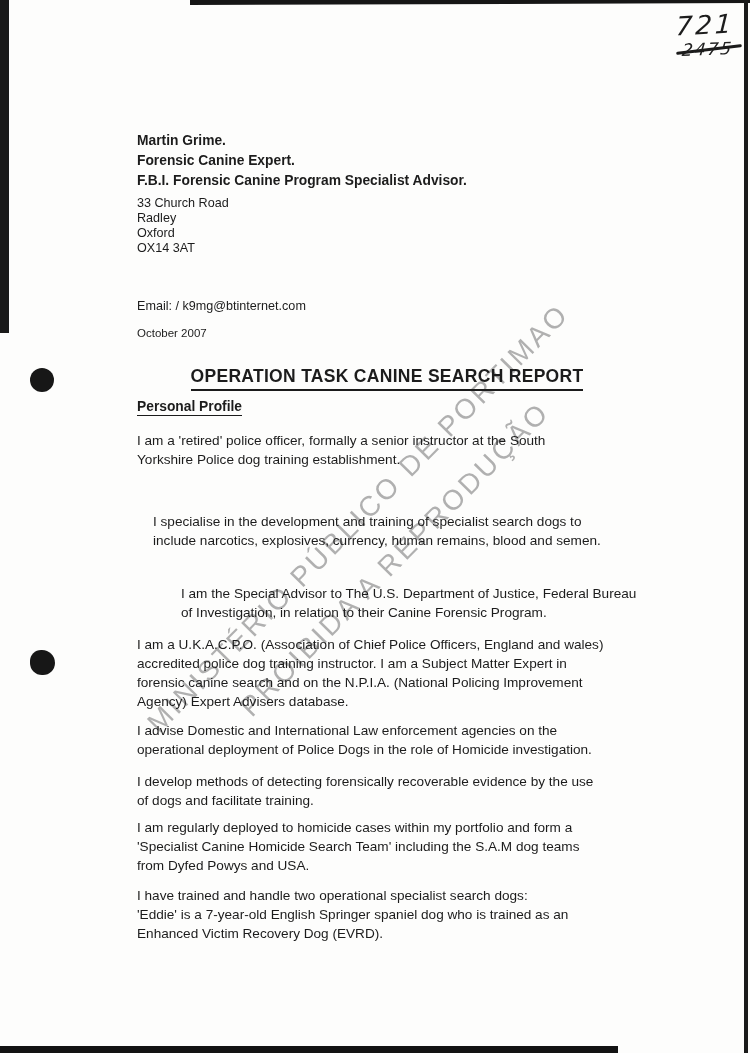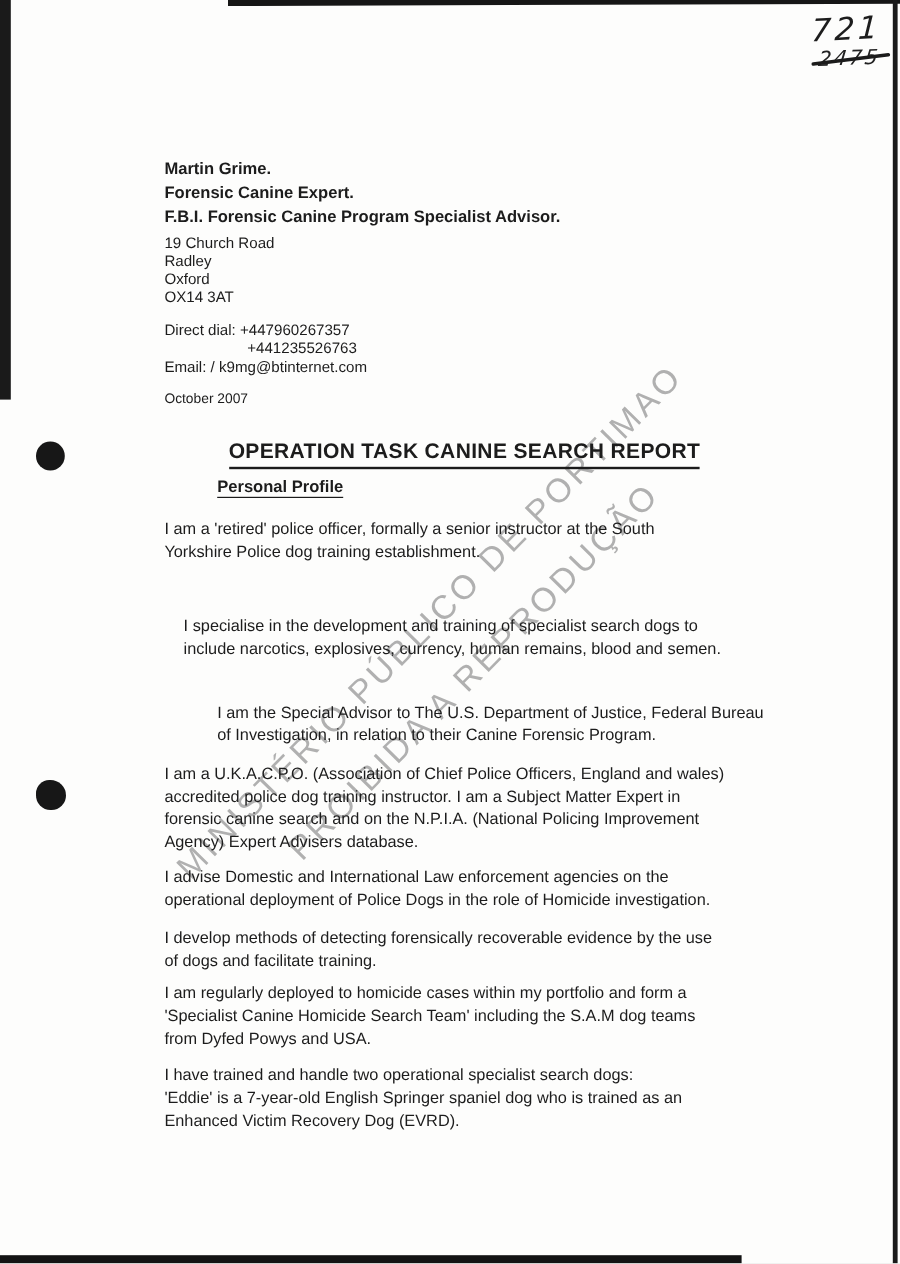--- a/index.html
+++ b/index.html
@@ -103,21 +103,20 @@
     padding-bottom: 2px;
     white-space: nowrap;
   }
   .section-block { left: 137px; top: 397px; }
   .section-text {
     display: inline-block;
     font-size: 13.8px;
     font-weight: bold;
     border-bottom: 1.6px solid #1b1b1b;
     padding-bottom: 1px;
-    margin-left: 44px;
   }
   .para {
     left: 137px;
     width: 520px;
     font-size: 13.6px;
     line-height: 19px;
     white-space: pre-line;
   }
   .p1 { top: 431px; }
   .p2 { top: 482px; }
@@ -153,30 +152,26 @@
     <span class="wm-line">PROIBIDA A REPRODUÇÃO</span>
   </div>
 
   <div class="block letterhead-name-block">
     <div>Martin Grime.</div>
     <div>Forensic Canine Expert.</div>
     <div>F.B.I. Forensic Canine Program Specialist Advisor.</div>
   </div>
 
   <div class="block address-block">
-    <div>19 Church Road</div>
+    <div>33 Church Road</div>
     <div>Radley</div>
     <div>Oxford</div>
     <div>OX14 3AT</div>
   </div>
 
-  <div class="block phone-block">
-    <div>Direct dial: +447960267357</div>
-    <div class="phone-line-2">+441235526763</div>
-  </div>
 
   <div class="block email-block">Email: / k9mg@btinternet.com</div>
 
   <div class="block date-block">October 2007</div>
 
   <div class="block title-block">
     <span class="title-text">OPERATION TASK CANINE SEARCH REPORT</span>
   </div>
 
   <div class="block section-block">

